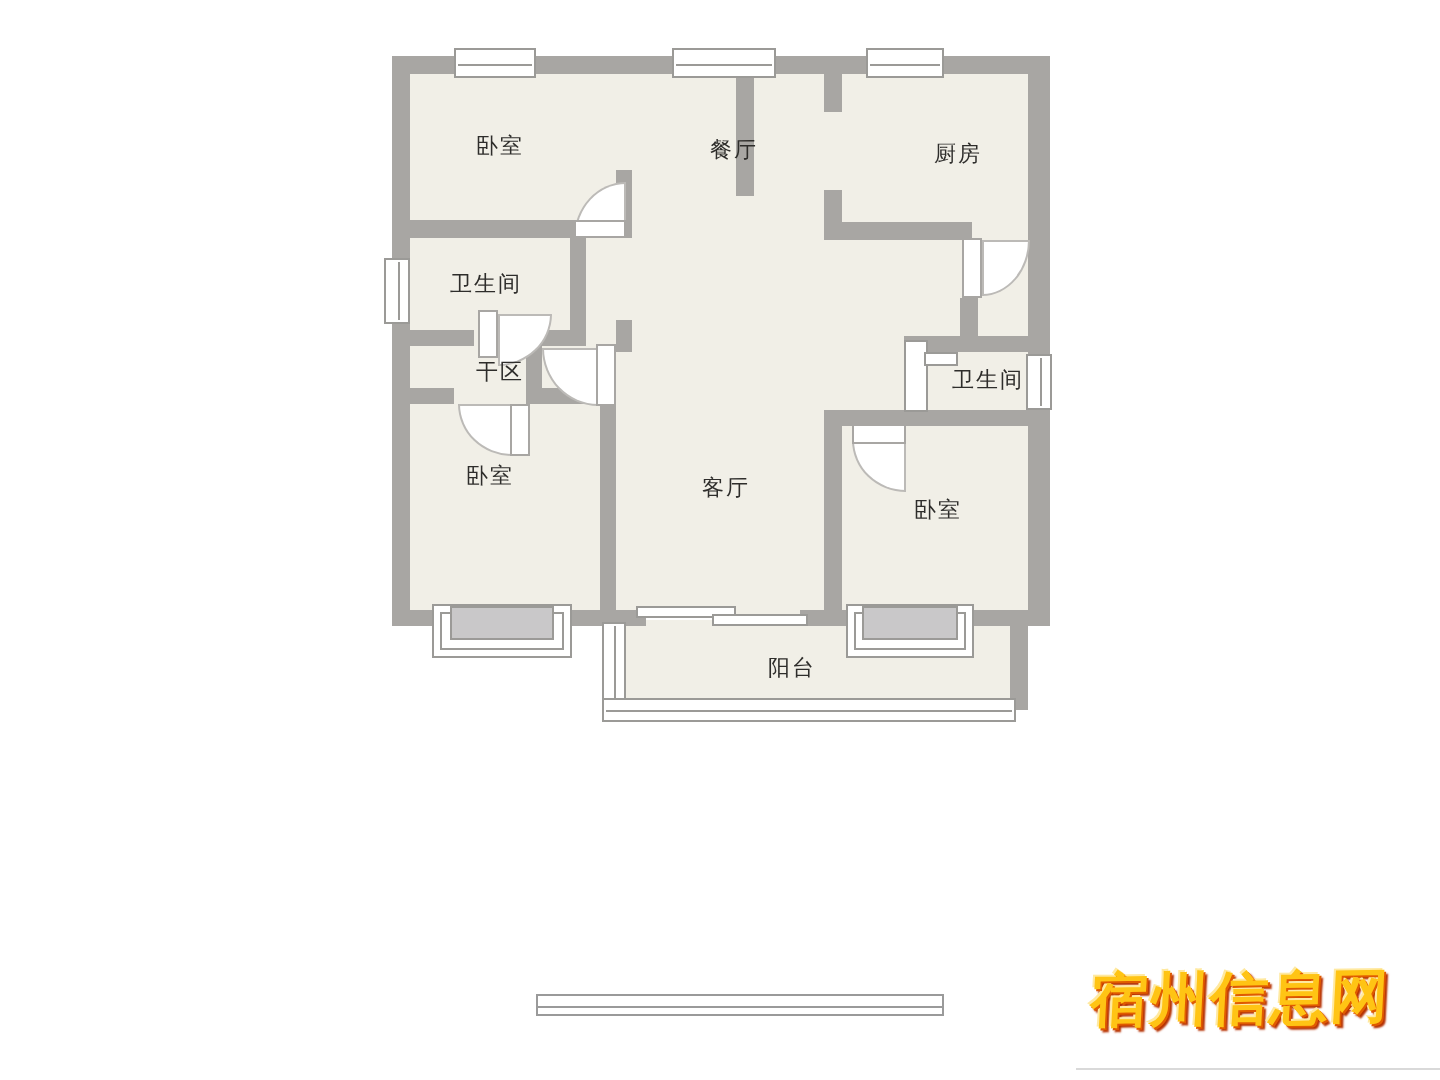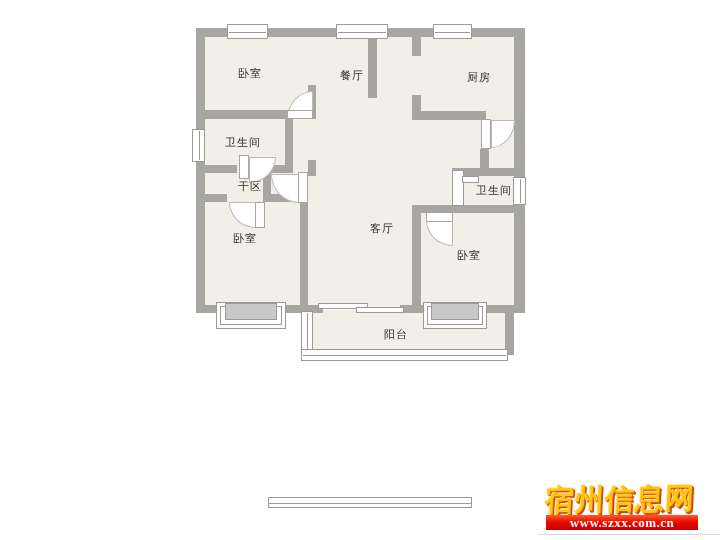--- a/index.html
+++ b/index.html
@@ -1,17 +1,17 @@
 <!DOCTYPE html>
 <html><head>
 <meta charset="utf-8">
 <style>
   html,body{margin:0;padding:0;background:#fff;}
   .stage{position:relative;width:720px;height:540px;background:#ffffff;overflow:hidden;
-         font-family:Liberation Serif, serif;}
+         font-family:Liberation Mono, monospace;}
   .floor{position:absolute;background:#f1efe7;}
   .wall{position:absolute;background:#a8a6a3;}
   .win{position:absolute;background:#fff;border:1px solid #9b9a97;box-sizing:border-box;}
   .win-h::before{content:"";position:absolute;left:1px;right:1px;top:50%;border-top:1px solid #9b9a97;}
   .win-v::before{content:"";position:absolute;top:1px;bottom:1px;left:50%;border-left:1px solid #9b9a97;}
   .door-arc{position:absolute;background:#fff;border:1px solid #bcbab7;box-sizing:border-box;}
   .tl{border-radius:100% 0 0 0;}
   .br{border-radius:0 0 100% 0;} .bl{border-radius:0 0 0 100%;}
   .door-leaf{position:absolute;background:#fff;border:1px solid #a8a6a3;box-sizing:border-box;}
   .bay-frame{position:absolute;background:#fff;border:1px solid #9b9a97;box-sizing:border-box;
@@ -97,31 +97,28 @@
   <div class="panel" style="left:356px;top:307px;width:48px;height:6px;"></div>
   <div class="panel" style="left:452px;top:170px;width:12px;height:36px;"></div>
   <div class="panel" style="left:462px;top:176px;width:17px;height:7px;"></div>
 
   <div class="bay-frame" style="left:216px;top:302px;width:70px;height:27px;"></div>
   <div class="bay-fill" style="left:225px;top:303px;width:52px;height:17px;"></div>
   <div class="bay-frame" style="left:423px;top:302px;width:64px;height:27px;"></div>
   <div class="bay-fill" style="left:431px;top:303px;width:48px;height:17px;"></div>
 
   <div class="room-label" style="left:250px;top:73px;">卧室</div>
-  <div class="room-label" style="left:352px;top:75px;">餐厅</div>
+  <div class="room-label" style="left:367px;top:75px;">餐厅</div>
   <div class="room-label" style="left:479px;top:77px;">厨房</div>
   <div class="room-label" style="left:243px;top:142px;">卫生间</div>
   <div class="room-label" style="left:250px;top:186px;">干区</div>
   <div class="room-label" style="left:245px;top:238px;">卧室</div>
-  <div class="room-label" style="left:363px;top:228px;margin-left:19px;">客厅</div>
+  <div class="room-label" style="left:363px;top:244px;">客厅</div>
   <div class="room-label" style="left:494px;top:190px;">卫生间</div>
   <div class="room-label" style="left:469px;top:255px;">卧室</div>
   <div class="room-label" style="left:396px;top:334px;">阳台</div>
 
   <div class="scalebar"></div>
 
   <div class="wm-name">宿州信息网</div>
-  <div class="wm-banner">
-    <span>www.szxx.com.cn</span>
-  </div>
   <div class="faintline"></div>
 
 </div>
 
 </body></html>

